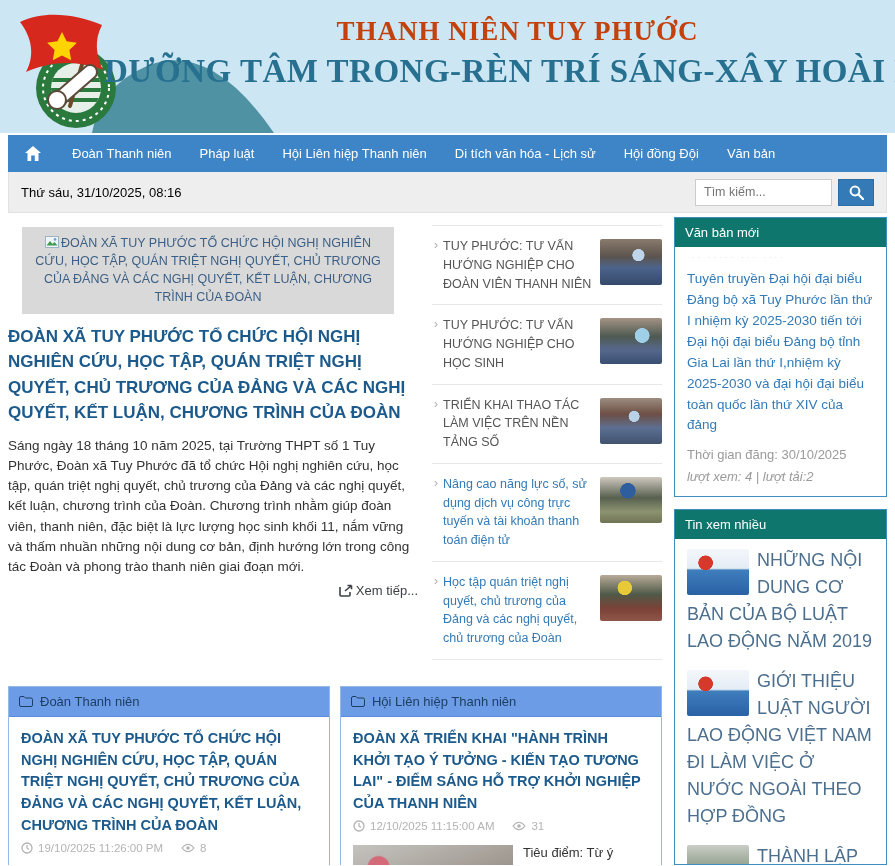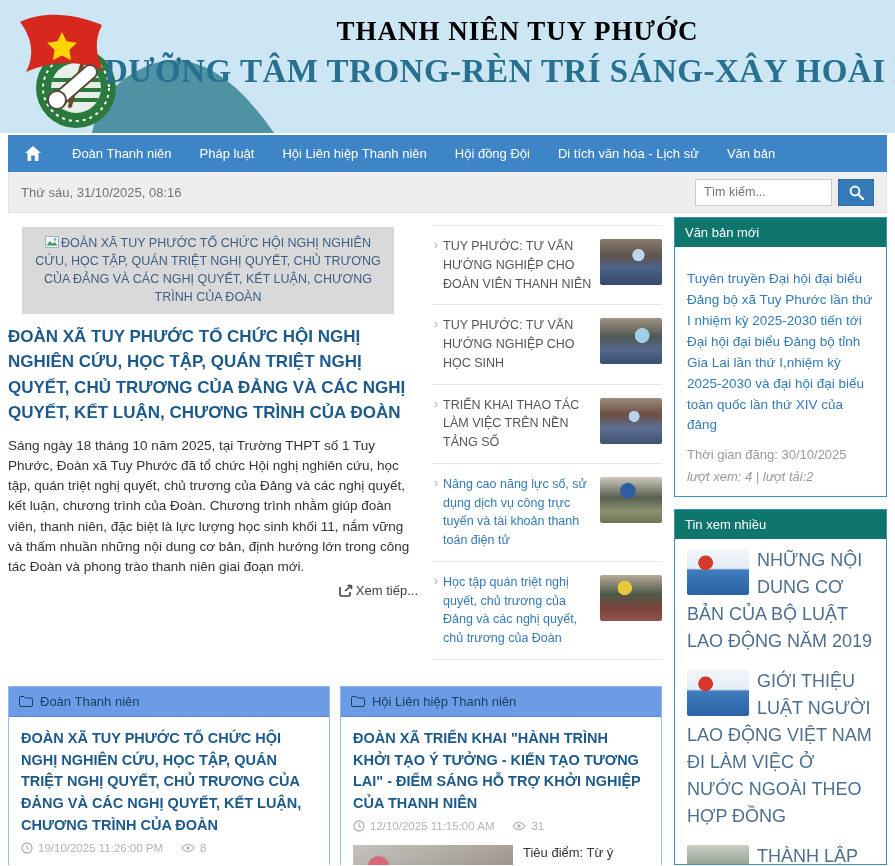--- a/index.html
+++ b/index.html
@@ -6,34 +6,34 @@
   body{width:895px;height:866px;overflow:hidden;background:#fff;
        font-family:"Liberation Sans",sans-serif;-webkit-font-smoothing:antialiased;}
   .page{width:895px;height:866px;overflow:hidden;position:relative;background:#fff;}
 
   
   .banner{height:133px;background:#cde6f3;position:relative;overflow:hidden;}
   .swoosh{position:absolute;left:92px;top:52px;width:182px;height:81px;}
   .logo{position:absolute;left:4px;top:10px;width:142px;height:122px;}
   .banner-t1{position:absolute;left:150px;right:10px;top:16px;text-align:center;
              font-family:"Liberation Serif",serif;font-weight:bold;font-size:27px;
-             letter-spacing:1px;color:#000000;}
+             letter-spacing:1px;color:#c2410c;}
   .banner-t2{position:absolute;left:104px;right:-6px;top:53px;text-align:center;
              font-family:"Liberation Serif",serif;font-weight:bold;font-size:33px;
              letter-spacing:.5px;color:#27708f;white-space:nowrap;}
 
   
   .nav{margin:2px 8px 0;height:37px;background:#3d85c6;display:flex;align-items:center;}
   .nav a{color:#fff;text-decoration:none;font-size:13px;padding:0 14px;line-height:37px;display:inline-block;}
   .nav .home{padding:0 17px;display:flex;align-items:center;height:37px;}
 
   
   .datebar{margin:0 8px;height:41px;background:#eee;border:1px solid #e2e2e2;border-top:none;
            display:flex;align-items:center;justify-content:space-between;padding:0 12px;box-sizing:border-box;}
-  .date{font-size:13px;color:#737373;}
+  .date{font-size:13px;color:#000000;}
   .search{display:flex;align-items:center;}
   .search input{width:137px;height:27px;border:1px solid #ccc;padding:0 8px;font-size:12.5px;
                 color:#555;box-sizing:border-box;outline:none;font-family:"Liberation Sans",sans-serif;}
   .search button{width:36px;height:27px;background:#337ab7;border:1px solid #2e6da4;cursor:pointer;
                  display:flex;align-items:center;justify-content:center;margin-left:6px;}
 
   
   .main{display:flex;gap:12px;margin:4px 8px 0;height:648px;overflow:hidden;align-items:stretch;}
   .left-wrap{width:660px;display:flex;flex-direction:column;}
   .top-row{display:flex;gap:14px;}
@@ -132,22 +132,22 @@
 
   <div class="nav">
     <a href="#" class="home">
       <svg width="16" height="15" viewBox="0 0 16 15">
         <path d="M8 0 L16 7 H13.5 V15 H9.8 V9.5 H6.2 V15 H2.5 V7 H0 Z" fill="#fff"></path>
       </svg>
     </a>
     <a href="#">Đoàn Thanh niên</a>
     <a href="#">Pháp luật</a>
     <a href="#">Hội Liên hiệp Thanh niên</a>
+    <a href="#">Di tích văn hóa - Lịch sử</a>
     <a href="#">Hội đồng Đội</a>
-    <a href="#">Di tích văn hóa - Lịch sử</a>
     <a href="#">Văn bản</a>
   </div>
 
   <div class="datebar">
     <div class="date">Thứ sáu, 31/10/2025, 08:16</div>
     <div class="search">
       <input type="text" placeholder="Tìm kiếm..." style="">
       <button>
         <svg width="15" height="15" viewBox="0 0 15 15">
           <circle cx="6" cy="6" r="4.4" fill="none" stroke="#fff" stroke-width="2"></circle>

